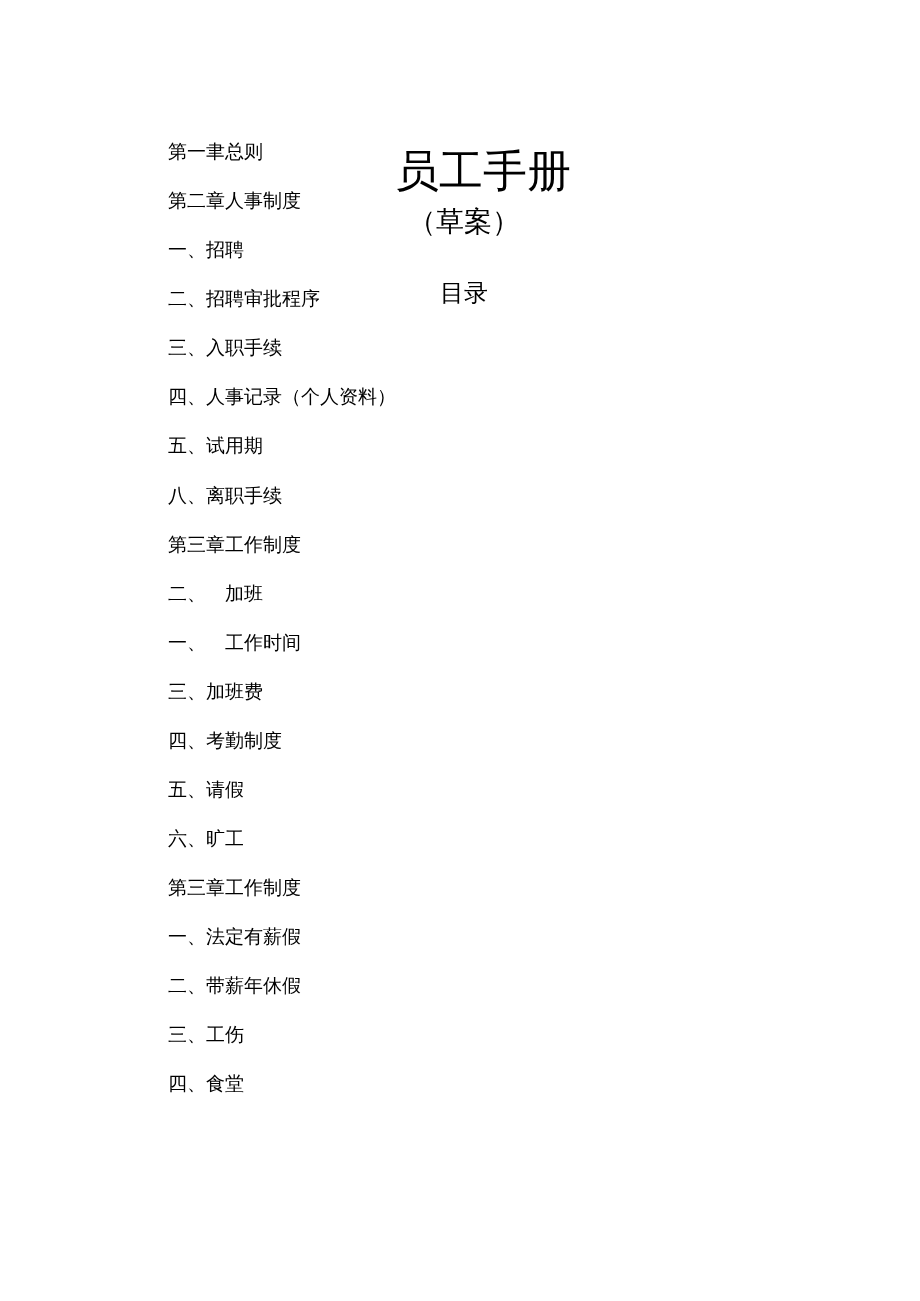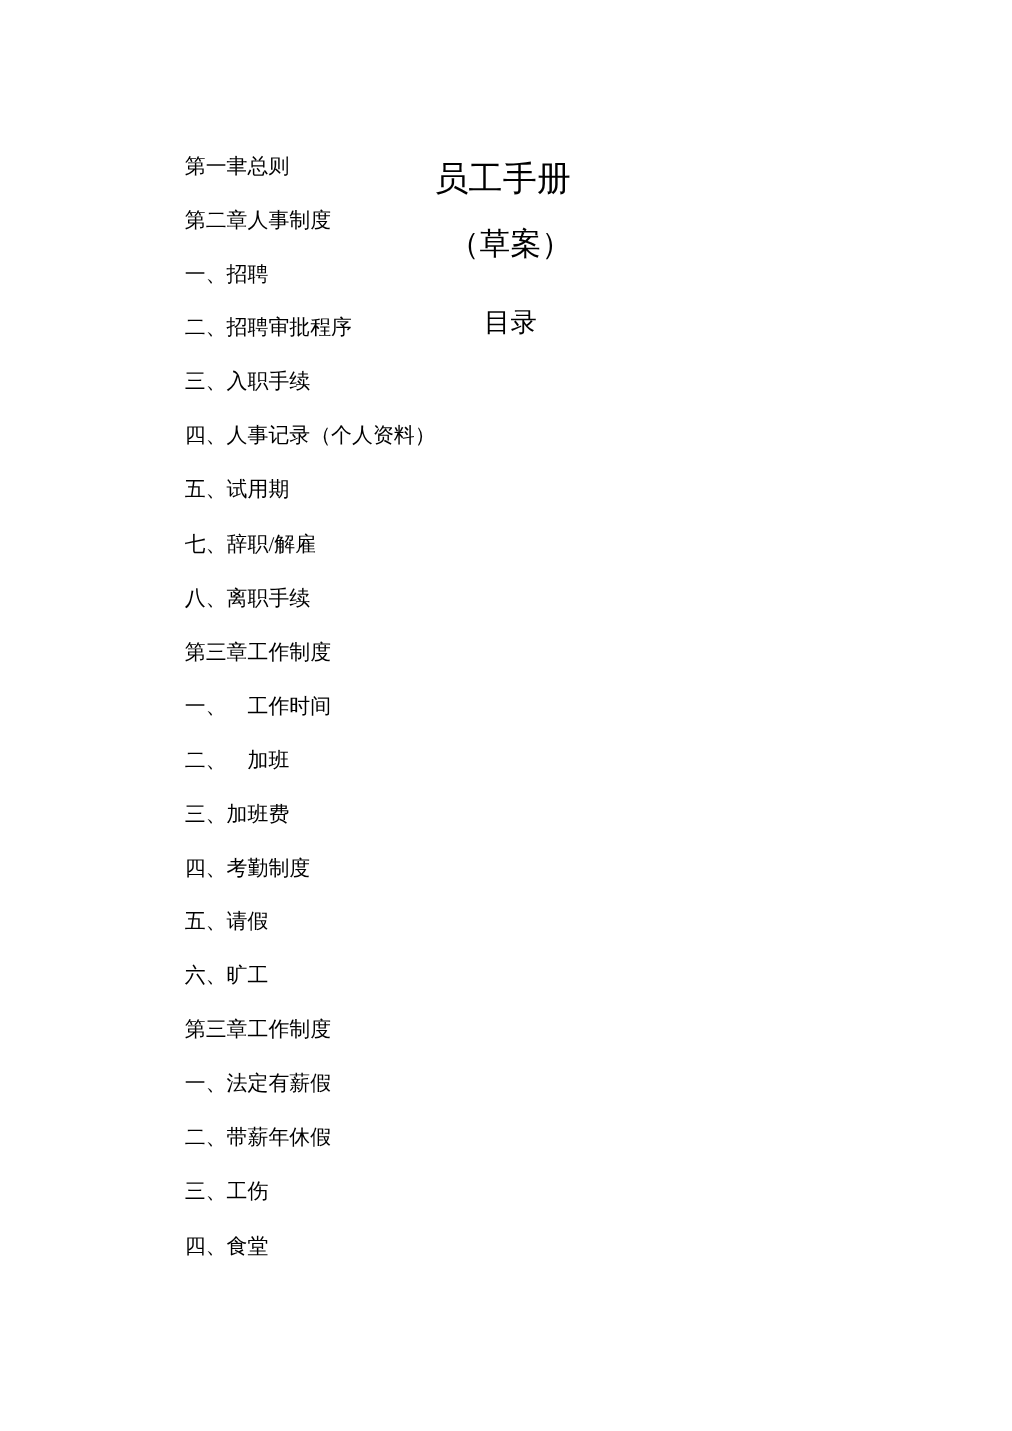--- a/index.html
+++ b/index.html
@@ -19,21 +19,21 @@
       position: relative;
       width: 100%;
       height: 100%;
       padding-top: 140px;
       padding-left: 130px;
     }
     .title {
       position: absolute;
       left: 395px;
       top: 142px;
-      font-size: 31px;
+      font-size: 44px;
       font-family: "SimSun", "宋体", serif;
     }
     .subtitle {
       position: absolute;
       left: 408px;
       top: 203px;
       font-size: 28px;
       font-family: "SimSun", "宋体", serif;
     }
     .toc-label {
@@ -63,25 +63,24 @@
   <div class="subtitle">（草案）</div>
   <div class="toc-label">目录</div>
   <div class="toc-list">
     <div class="toc-item">第一聿总则</div>
     <div class="toc-item">第二章人事制度</div>
     <div class="toc-item">一、招聘</div>
     <div class="toc-item">二、招聘审批程序</div>
     <div class="toc-item">三、入职手续</div>
     <div class="toc-item">四、人事记录（个人资料）</div>
     <div class="toc-item">五、试用期</div>
-    <div class="toc-item">七、辞职/解雇</div>
     <div class="toc-item">八、离职手续</div>
     <div class="toc-item">第三章工作制度</div>
+    <div class="toc-item">二、　加班</div>
     <div class="toc-item">一、　工作时间</div>
-    <div class="toc-item">二、　加班</div>
     <div class="toc-item">三、加班费</div>
     <div class="toc-item">四、考勤制度</div>
     <div class="toc-item">五、请假</div>
     <div class="toc-item">六、旷工</div>
     <div class="toc-item">第三章工作制度</div>
     <div class="toc-item">一、法定有薪假</div>
     <div class="toc-item">二、带薪年休假</div>
     <div class="toc-item">三、工伤</div>
     <div class="toc-item">四、食堂</div>
   </div>

